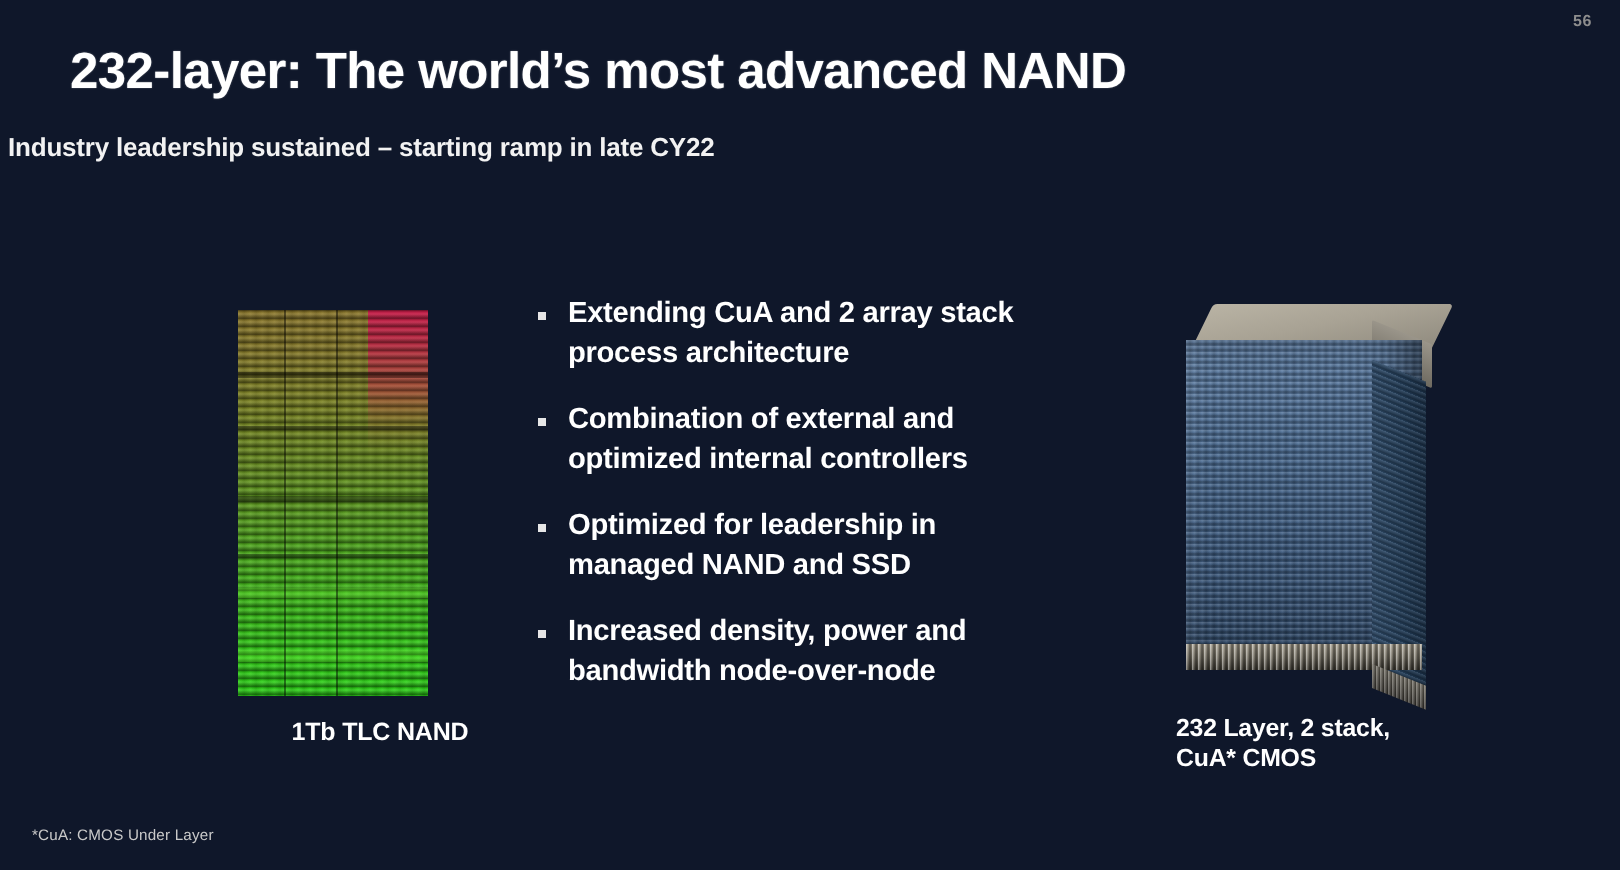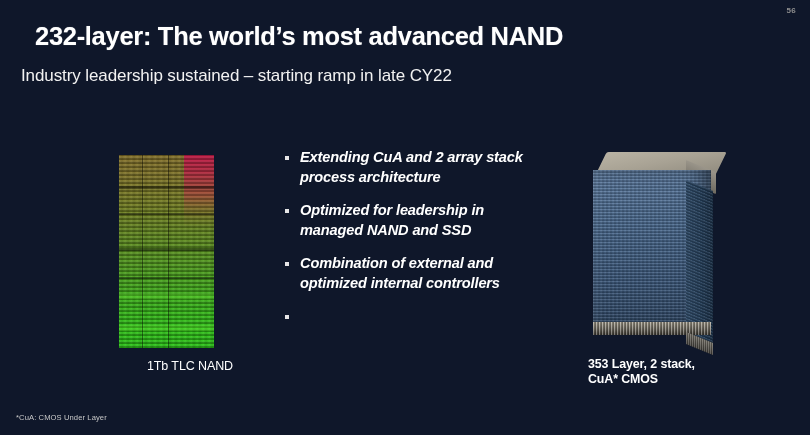--- a/index.html
+++ b/index.html
@@ -41,24 +41,24 @@
     top: 22px;
     font-size: 25.5px;
     font-weight: bold;
     letter-spacing: -0.3px;
     color: #ffffff;
     white-space: nowrap;
     text-shadow: 0 0 1px rgba(255,255,255,0.35);
   }
   .subtitle {
     position: absolute;
-    left: 21px;
+    left: 4px;
     top: 66px;
-    font-size: 17px;
-    font-weight: normal;
+    font-size: 13px;
+    font-weight: bold;
     color: #f2f2f2;
     white-space: nowrap;
     letter-spacing: -0.1px;
   }
 
   
   .die-figure {
     position: absolute;
     left: 119px;
     top: 155px;
@@ -143,32 +143,31 @@
     height: 100%;
     background: rgba(0,0,0,0.45);
   }
   .die-caption {
     position: absolute;
     left: 110px;
     top: 359px;
     width: 160px;
     text-align: center;
     font-size: 12.5px;
-    font-weight: normal;
+    font-weight: bold;
     color: #ffffff;
     letter-spacing: -0.1px;
   }
 
   
   .bullets {
     position: absolute;
-    left: 284px;
+    left: 268px;
     top: 148px;
     width: 255px;
-    font-style: italic;
   }
   .bullet {
     position: relative;
     padding-left: 16px;
     margin-bottom: 14px;
     font-size: 14.6px;
     line-height: 19.5px;
     font-weight: bold;
     color: #ffffff;
     letter-spacing: -0.15px;
@@ -336,39 +335,40 @@
   </div>
   <div class="die-caption">1Tb TLC NAND</div>
 
   <div class="bullets">
     <div class="bullet">
       <span class="bullet-marker"></span>
       <span>Extending CuA and 2 array stack process architecture</span>
     </div>
     <div class="bullet">
       <span class="bullet-marker"></span>
-      <span>Optimized for leadership in managed NAND and SSD</span>
+      <span>Combination of external and optimized internal controllers</span>
     </div>
     <div class="bullet">
       <span class="bullet-marker"></span>
-      <span>Combination of external and optimized internal controllers</span>
+      <span>Optimized for leadership in managed NAND and SSD</span>
     </div>
     <div class="bullet">
       <span class="bullet-marker"></span>
+      <span>Increased density, power and bandwidth node-over-node</span>
     </div>
   </div>
 
   <div class="stack-figure">
     <div class="stack-top"></div>
     <div class="stack-top-right"></div>
     <div class="stack-body"></div>
     <div class="stack-body-right"></div>
     <div class="stack-base"></div>
     <div class="stack-base-right"></div>
   </div>
   <div class="stack-caption">
-    <div>353 Layer, 2 stack,</div>
+    <div>232 Layer, 2 stack,</div>
     <div>CuA* CMOS</div>
   </div>
 
   <div class="footnote">*CuA: CMOS Under Layer</div>
 
 </div>
 
 </body></html>

